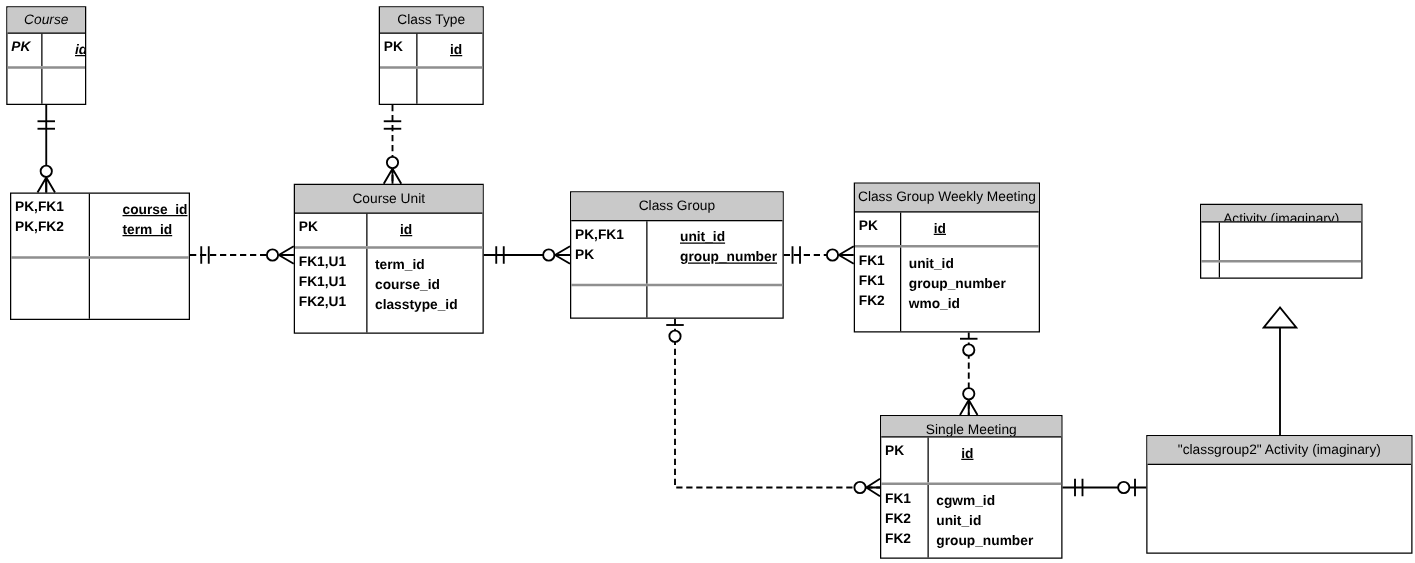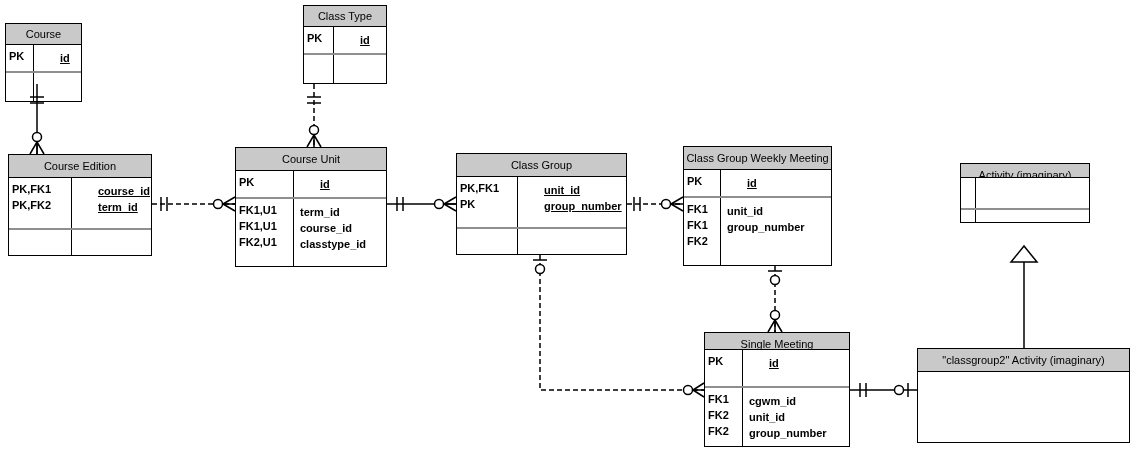--- a/index.html
+++ b/index.html
@@ -21,21 +21,21 @@
   .sec{display:flex;flex:0 0 auto;min-height:var(--sec1h,auto);}
   .sec:last-child{flex:1 1 auto;border-top:2px solid #8f8f8f;min-height:12px;}
   .kcol{
     flex:0 0 var(--kw,40px);width:var(--kw,40px);box-sizing:border-box;
     border-right:1.3px solid #000;padding:3px 3px;
   }
   .ncol{flex:1 1 auto;padding:5px 6px;box-sizing:border-box;overflow:hidden;}
   .cell-line{font-size:11px;font-weight:bold;line-height:16px;white-space:nowrap;color:#000;}
   .cell-line.ul{text-decoration:underline;padding-left:20px;}
   
-  .e-course            {left:5px;   top:23px;   width:77px;  height:79px;  --kw:28px;}
+  .e-course            {left:5px;   top:5px;   width:64px;  height:79px;font-style:italic;  --kw:28px;}
   .e-course .ent-header,
   .e-class-type .ent-header{padding:4px 2px;}
   .e-class-type        {left:271px; top:5px;   width:84px;  height:79px;margin-left:32px;  --kw:30px;}
   .e-course-edition    {left:8px;   top:154px; width:144px; height:102px; --kw:63px; --sec1h:50px;}
   .e-course-unit       {left:235px; top:147px; width:152px; height:120px; --kw:58px;}
   .e-class-group       {left:456px; top:153px; width:171px; height:102px;justify-content:space-between; --kw:61px; --sec1h:50px;}
   .e-cgwm              {left:683px; top:146px; width:149px; height:120px; --kw:37px;}
   .e-activity          {left:960px; top:163px; width:130px; height:60px;  --kw:15px; --sec1h:30px;}
   .e-single-meeting    {left:704px; top:332px; width:146px; height:115px; --kw:38px; --sec1h:36px;}
   .e-classgroup2       {left:917px; top:348px; width:213px; height:95px;  --kw:63px; --sec1h:35px;}
@@ -154,21 +154,20 @@
           </div>
         </div>
         <div class="sec">
           <div class="kcol"></div>
           <div class="ncol"></div>
         </div>
       </div>
   </div>
 
   <div class="entity e-course-edition">
-    <div class="ent-header">Course Edition</div>
     <div class="ent-body">
         <div class="sec">
           <div class="kcol">
             <div class="cell-line">PK,FK1</div>
             <div class="cell-line">PK,FK2</div>
           </div>
           <div class="ncol">
             <div class="cell-line ul">course_id</div>
             <div class="cell-line ul">term_id</div>
           </div>
@@ -239,20 +238,21 @@
         </div>
         <div class="sec">
           <div class="kcol">
             <div class="cell-line">FK1</div>
             <div class="cell-line">FK1</div>
             <div class="cell-line">FK2</div>
           </div>
           <div class="ncol">
             <div class="cell-line">unit_id</div>
             <div class="cell-line">group_number</div>
+            <div class="cell-line">wmo_id</div>
           </div>
         </div>
       </div>
   </div>
 
   <div class="entity e-activity">
     <div class="ent-header">Activity (imaginary)</div>
     <div class="ent-body">
         <div class="sec">
           <div class="kcol"></div>

